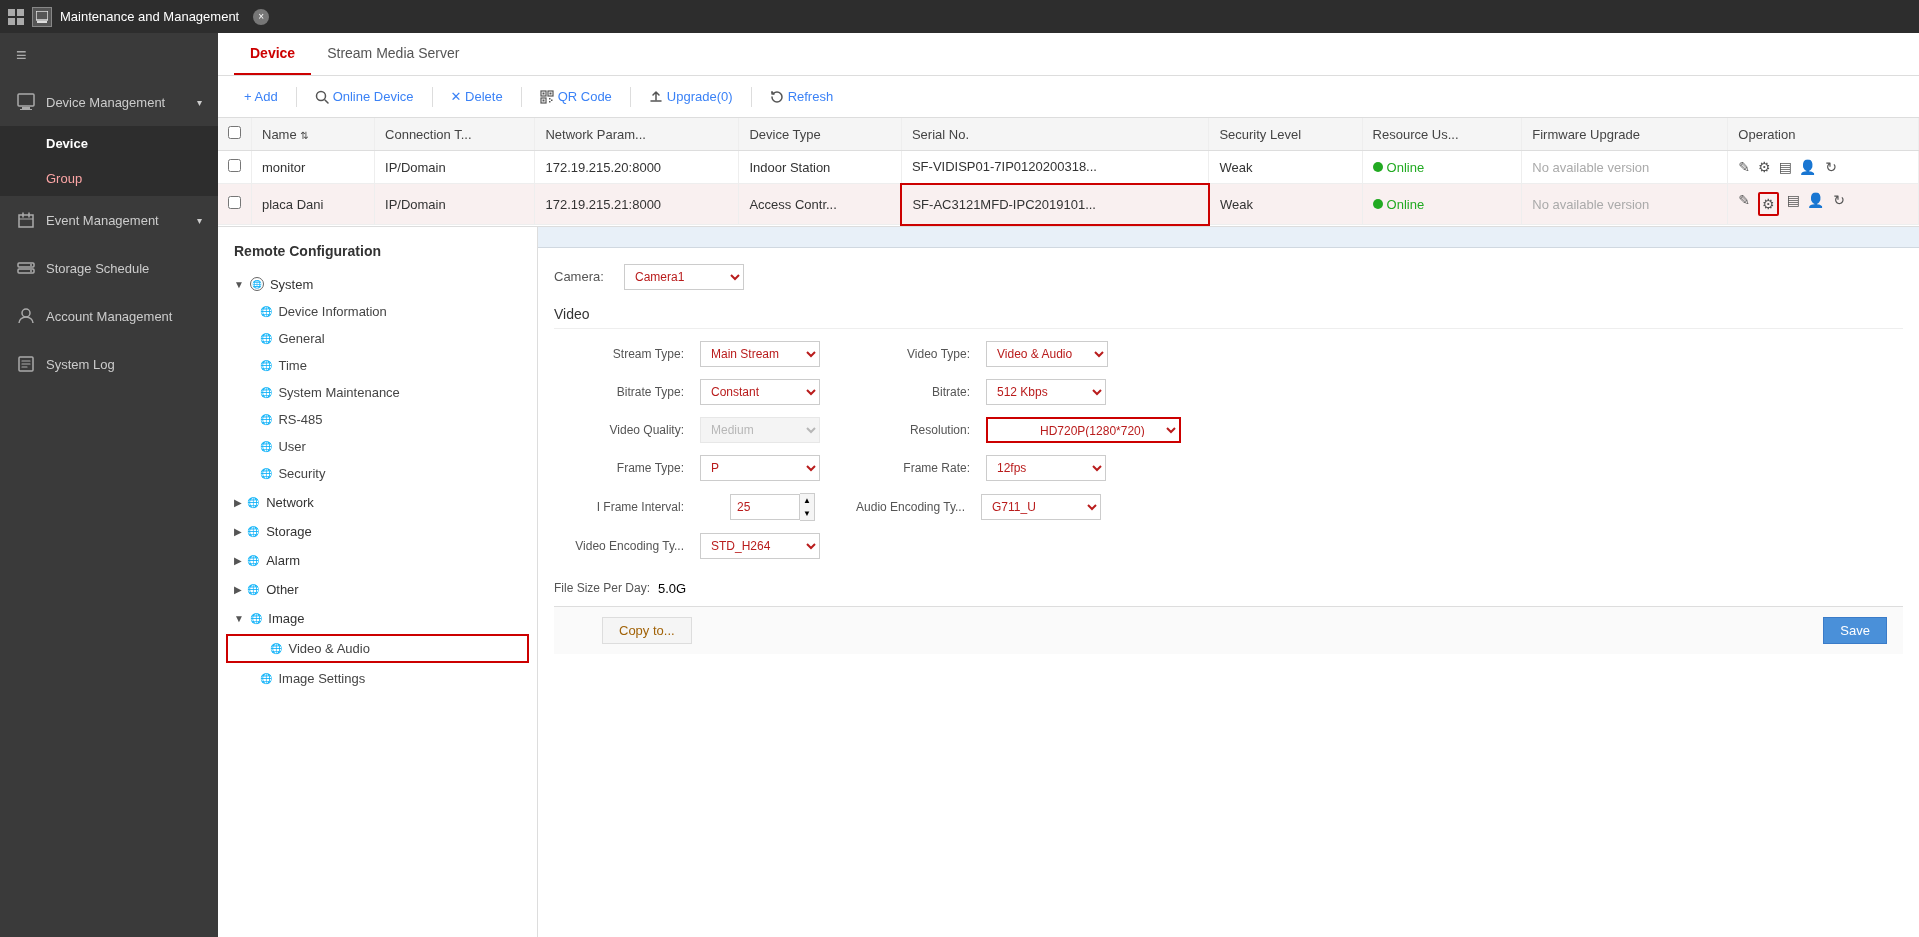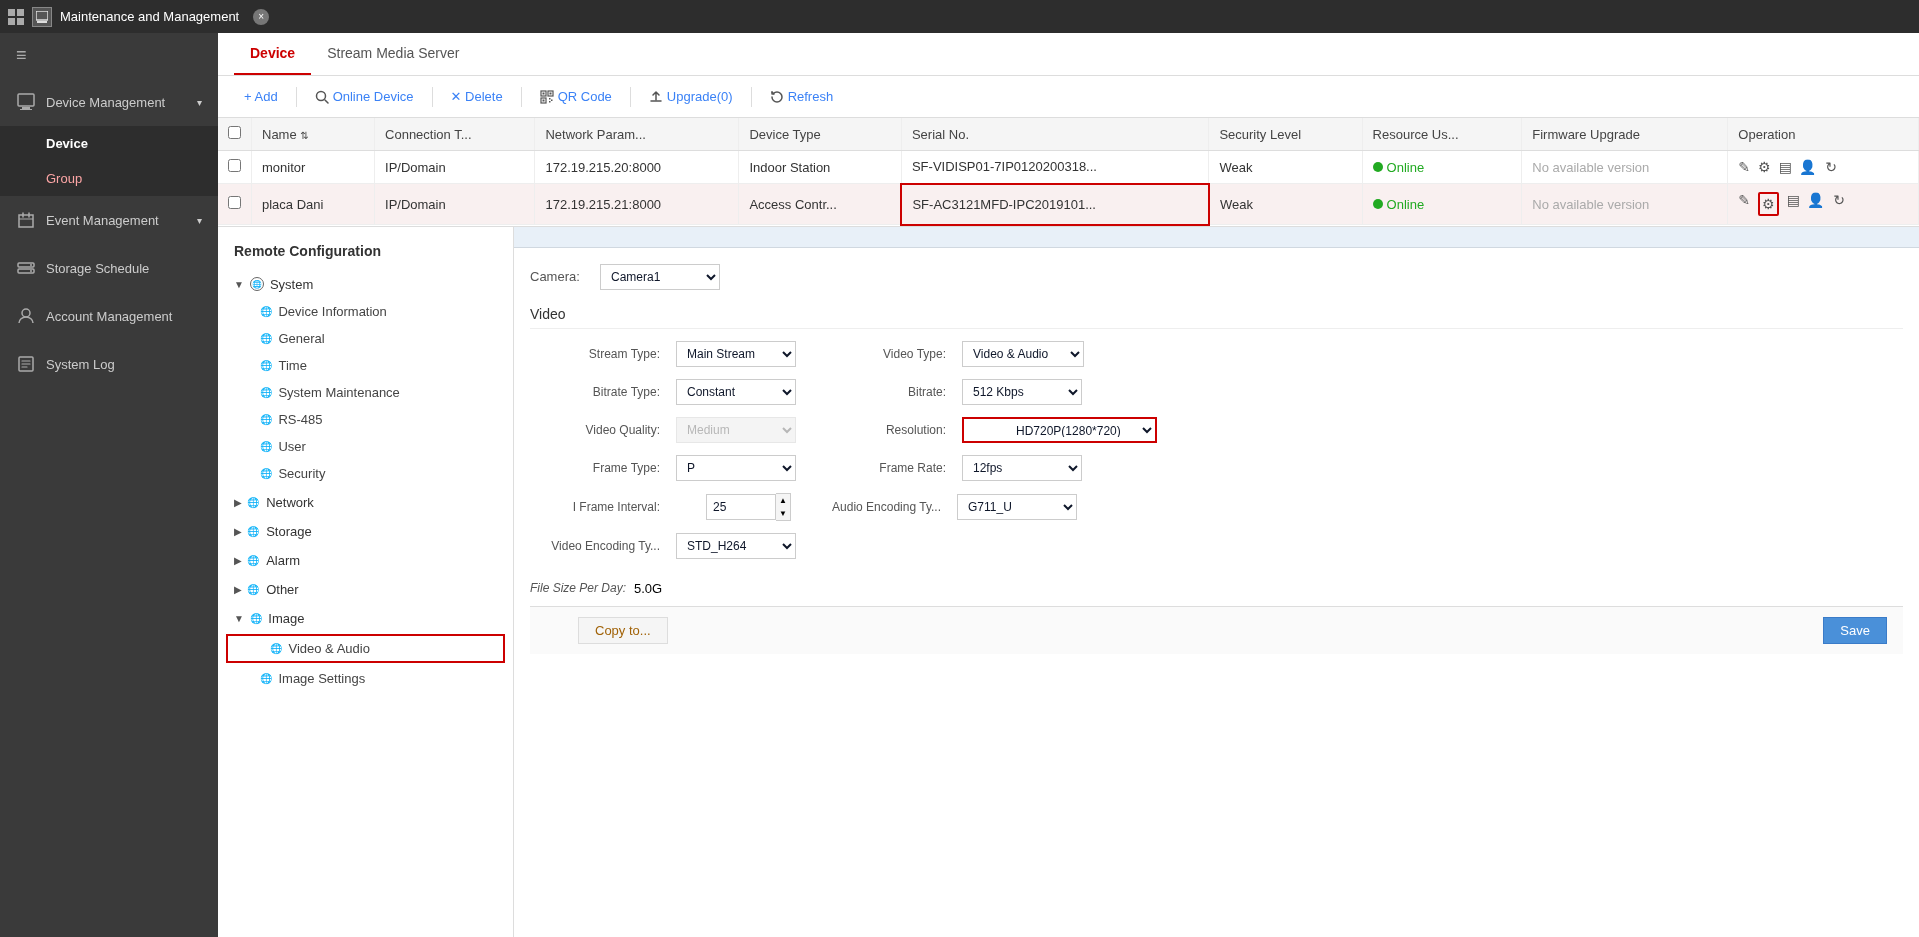--- a/index.html
+++ b/index.html
@@ -42,48 +42,48 @@
     .online-badge { color: #22aa22; display: flex; align-items: center; gap: 4px; }
     .online-dot { width: 10px; height: 10px; border-radius: 50%; background: #22aa22; }
     .op-icons { display: flex; gap: 8px; }
     .op-icon { color: #555; cursor: pointer; font-size: 14px; }
     .highlighted-icon { border: 2px solid #c00; padding: 2px; border-radius: 2px; }
 
     
     .remote-config-area { display: flex; flex: 1; overflow: hidden; }
 
     
-    .config-tree { width: 296px; background: #fff; border-right: 1px solid #ddd; overflow-y: auto; padding: 10px 0; flex-shrink: 0; }
+    .config-tree { width: 320px; background: #fff; border-right: 1px solid #ddd; overflow-y: auto; padding: 10px 0; flex-shrink: 0; }
     .tree-header { font-size: 14px; font-weight: bold; padding: 6px 16px 12px; color: #333; }
     .tree-section { margin-bottom: 2px; }
     .tree-section-header { display: flex; align-items: center; gap: 6px; padding: 6px 16px; cursor: pointer; color: #333; }
     .tree-item { display: flex; align-items: center; gap: 6px; padding: 6px 16px 6px 42px; cursor: pointer; color: #444; }
 
     
     .config-panel { flex: 1; overflow-y: auto; padding: 0; }
     .config-panel-header { background: #e8f0f8; padding: 10px 16px; color: #1a5fa0; font-size: 13px; border-bottom: 1px solid #d0d8e0; }
     .config-panel-content { padding: 16px; }
     .camera-row { display: flex; align-items: center; gap: 10px; margin-bottom: 16px; }
     .camera-label { color: #555; min-width: 60px; }
     .section-title { font-size: 14px; font-weight: normal; color: #333; margin-bottom: 12px; border-bottom: 1px solid #eee; padding-bottom: 6px; }
     .form-row { display: flex; align-items: center; gap: 16px; }
     .form-label { color: #555; min-width: 130px; text-align: right; flex-shrink: 0; font-size: 12px; }
     .form-label-right { color: #555; min-width: 110px; text-align: right; flex-shrink: 0; font-size: 12px; }
     select, input[type="number"] {
-      border: 1px solid #ccc; padding: 4px 6px; background: #fff; color: #0f172a; font-size: 12px; height: 26px;
+      border: 1px solid #ccc; padding: 4px 6px; background: #fff; color: #b91c1c; font-size: 12px; height: 26px;
     }
     select { padding-right: 18px; min-width: 120px; }
     .select-highlighted { border: 2px solid #c00 !important; padding-left: 48px; }
     .select-disabled { background: #f0f0f0; color: #999; border: 1px solid #ddd; }
     .spinbox { display: flex; align-items: center; }
     .spinbox input { width: 70px; border: 1px solid #ccc; padding: 4px 6px; height: 26px; margin-left: 30px; }
     .spinbox-btns { display: flex; flex-direction: column; border: 1px solid #ccc; border-left: none; }
     .spinbox-btn { width: 14px; height: 13px; background: #f5f5f5; border: none; cursor: pointer; font-size: 8px; display: flex; align-items: center; justify-content: center; }
     .file-size-row { display: flex; align-items: center; gap: 8px; margin-top: 10px; }
-    .file-size-label { color: #555; font-size: 12px; font-style: italic; }
+    .file-size-label { color: #555; font-size: 12px; }
 
     .action-bar { display: flex; justify-content: space-between; align-items: center; padding: 10px 16px; border-top: 1px solid #ddd; background: #fafafa; margin-top: 10px; }
     .btn { padding: 5px 16px; border: 1px solid #ccc; background: #f5f5f5; cursor: pointer; font-size: 13px; color: #555; }
     .btn-primary { background: #4a90d9; color: #fff; border-color: #3a7bc8; }
     .btn-disabled { background: #f5f5f5; color: #a16207; border-color: #ddd; cursor: default; margin-left: 32px; }
   </style>
 </head>
 <body>
 
 <div class="title-bar">

